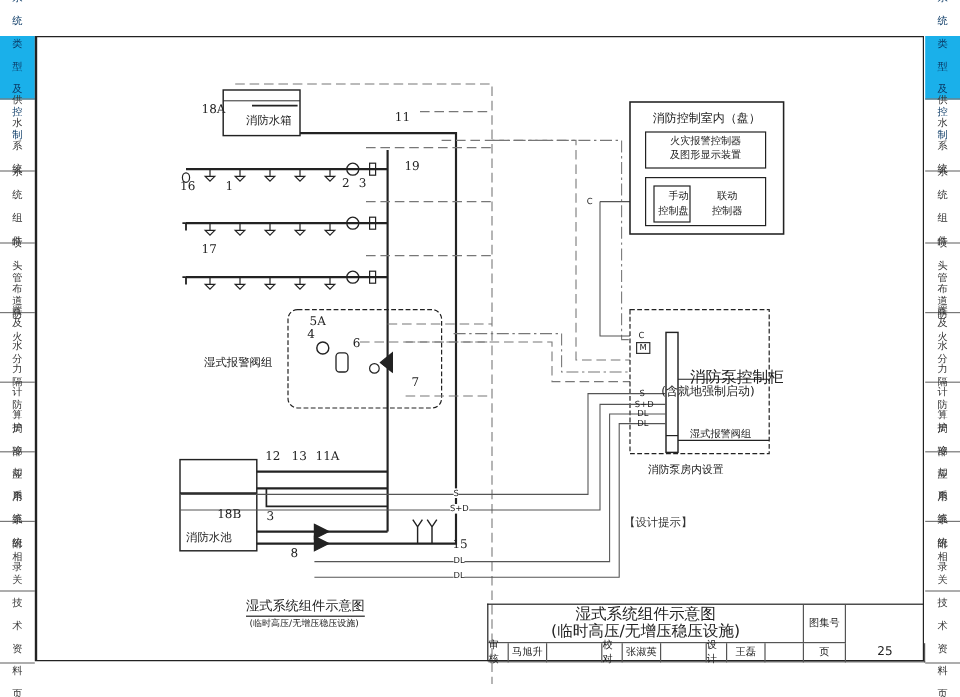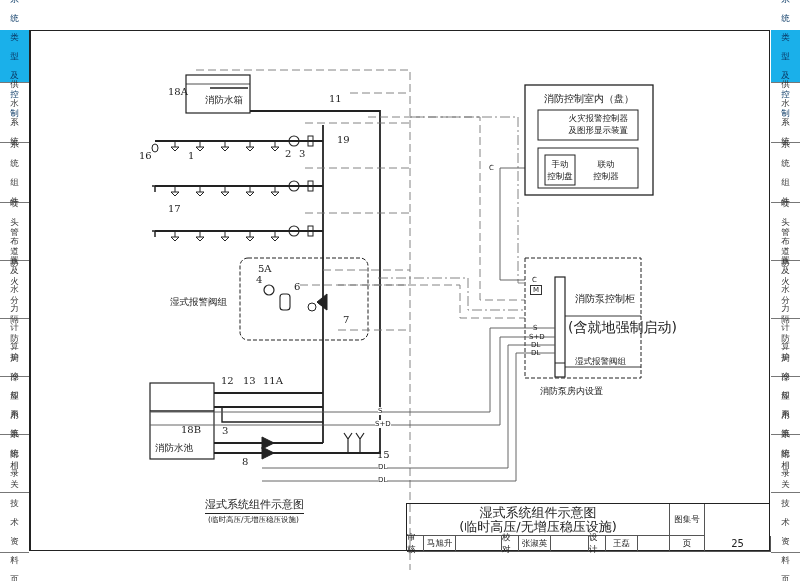--- a/index.html
+++ b/index.html
@@ -183,21 +183,21 @@
       <path d="M555 345 H508 V468 H262"></path>
       <path d="M555 353 H516 V481 H262"></path>
     </g>
   </g>
 </svg>
 
 <div class="lbl num" style="left:168px;top:86px">18A</div>
 <div class="lbl" style="left:205px;top:94px;font-size:9.5px">消防水箱</div>
 <div class="lbl num" style="left:329px;top:93px">11</div>
 <div class="lbl num" style="left:337px;top:134px">19</div>
-<div class="lbl num" style="left:139px;top:150px">16</div>
+<div class="lbl num" style="left:150px;top:150px">16</div>
 <div class="lbl num" style="left:188px;top:150px">1</div>
 <div class="lbl num" style="left:285px;top:148px">2</div>
 <div class="lbl num" style="left:299px;top:148px">3</div>
 <div class="lbl num" style="left:168px;top:203px">17</div>
 <div class="lbl num" style="left:258px;top:263px">5A</div>
 <div class="lbl num" style="left:256px;top:274px">4</div>
 <div class="lbl num" style="left:294px;top:281px">6</div>
 <div class="lbl num" style="left:343px;top:314px">7</div>
 <div class="lbl" style="left:170px;top:296px;font-size:9.5px">湿式报警阀组</div>
 <div class="lbl num" style="left:221px;top:375px">12</div>
@@ -215,36 +215,37 @@
 <div class="lbl" style="left:533px;top:324px;font-size:7px">S</div>
 <div class="lbl" style="left:529px;top:333px;font-size:7px">S+D</div>
 <div class="lbl" style="left:531px;top:341px;font-size:7px">DL</div>
 <div class="lbl" style="left:531px;top:349px;font-size:7px">DL</div>
 <div class="lbl" style="left:378px;top:407px;font-size:7px;background:#fff">S</div>
 <div class="lbl" style="left:375px;top:420px;font-size:7px;background:#fff">S+D</div>
 <div class="lbl" style="left:378px;top:463px;font-size:7px;background:#fff">DL</div>
 <div class="lbl" style="left:378px;top:476px;font-size:7px;background:#fff">DL</div>
 
 <div class="lbl" style="left:544px;top:92px;font-size:10px">消防控制室内（盘）</div>
-<div class="lbl" style="left:548px;top:112px;font-size:8.5px;line-height:12px;white-space:pre-line;text-align:right;width:80px">火灾报警控制器
+<div class="lbl" style="left:548px;top:112px;font-size:8.5px;line-height:12px;white-space:pre-line;text-align:center;width:80px">火灾报警控制器
 及图形显示装置</div>
-<div class="lbl" style="left:546px;top:158px;font-size:8.5px;line-height:12px;white-space:pre-line;text-align:center;width:28px">手动
+<div class="lbl" style="left:546px;top:158px;font-size:8.5px;line-height:12px;white-space:pre-line;text-align:right;width:28px">手动
 控制盘</div>
 <div class="lbl" style="left:588px;top:158px;font-size:8.5px;line-height:12px;white-space:pre-line;text-align:center;width:36px">联动
 控制器</div>
 
-<div class="lbl" style="left:575px;top:292px;font-size:10px">消防泵控制柜</div>
-<div class="lbl" style="left:568px;top:319px;font-size:14px">(含就地强制启动)</div>
+<div class="lbl" style="left:575px;top:305px;font-size:13px">消防泵控制柜</div>
+<div class="lbl" style="left:551px;top:319px;font-size:10px">(含就地强制启动)</div>
 <div class="lbl" style="left:575px;top:356px;font-size:8.5px">湿式报警阀组</div>
 <div class="lbl" style="left:540px;top:385px;font-size:9px">消防泵房内设置</div>
 
 <div class="lbl" style="left:205px;top:497px;font-size:11px;border-bottom:1.5px solid #222;padding-bottom:1px">湿式系统组件示意图</div>
 <div class="lbl" style="left:208px;top:515px;font-size:7.5px">(临时高压/无增压稳压设施)</div>
 
 <div class="note">
+  <div>【设计提示】</div>
 </div>
 
 <div class="titleblock">
   <div class="tb-main" style="white-space:pre-line">湿式系统组件示意图
 (临时高压/无增压稳压设施)</div>
   <div class="tb-cell" style="left:263px;top:0;width:35px;height:32px">图集号</div>
   <div class="tb-cell" style="left:0;top:32px;width:17px;height:16px">审核</div>
   <div class="tb-cell" style="left:17px;top:32px;width:32px;height:16px">马旭升</div>
   <div class="tb-cell" style="left:49px;top:32px;width:46px;height:16px"></div>
   <div class="tb-cell" style="left:95px;top:32px;width:17px;height:16px">校对</div>

